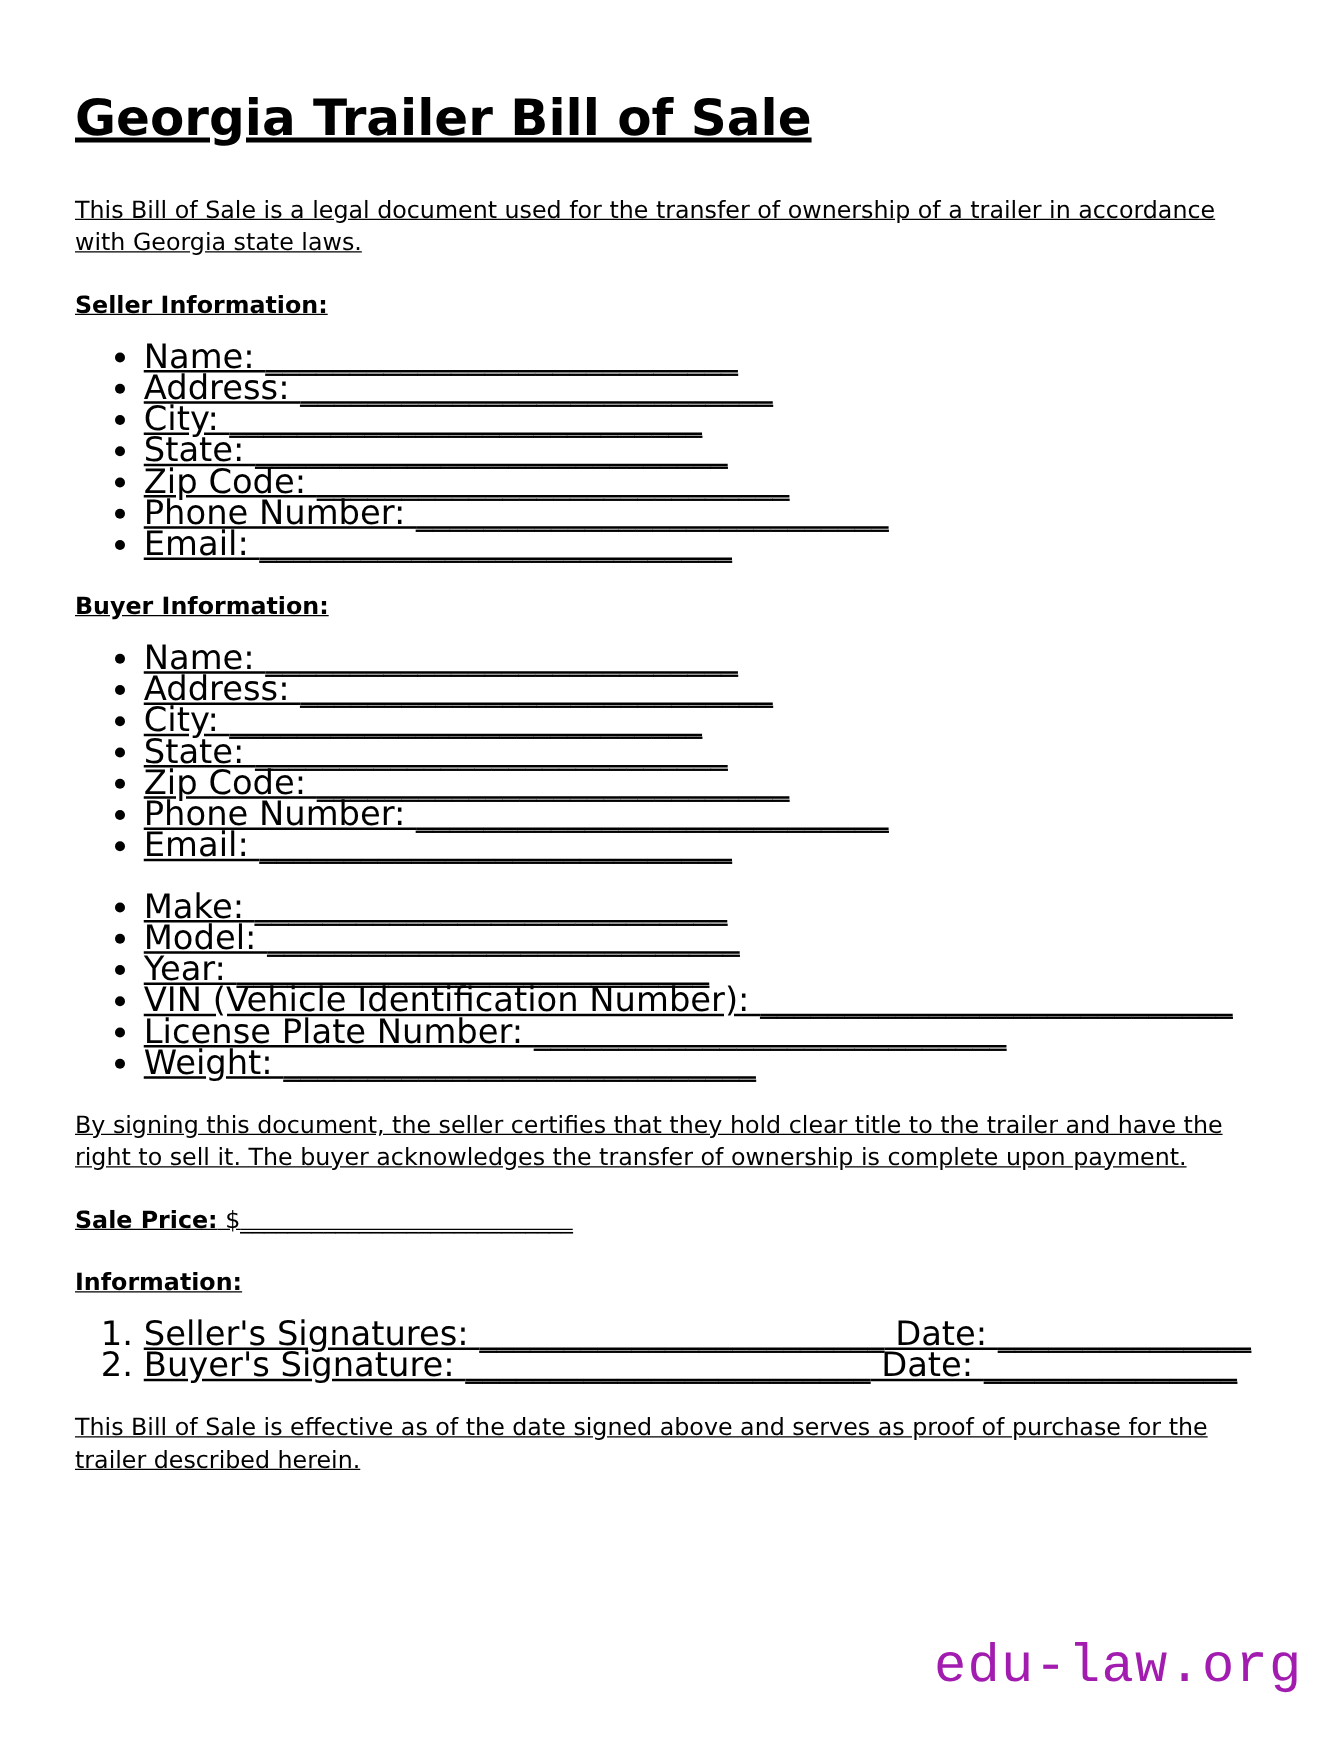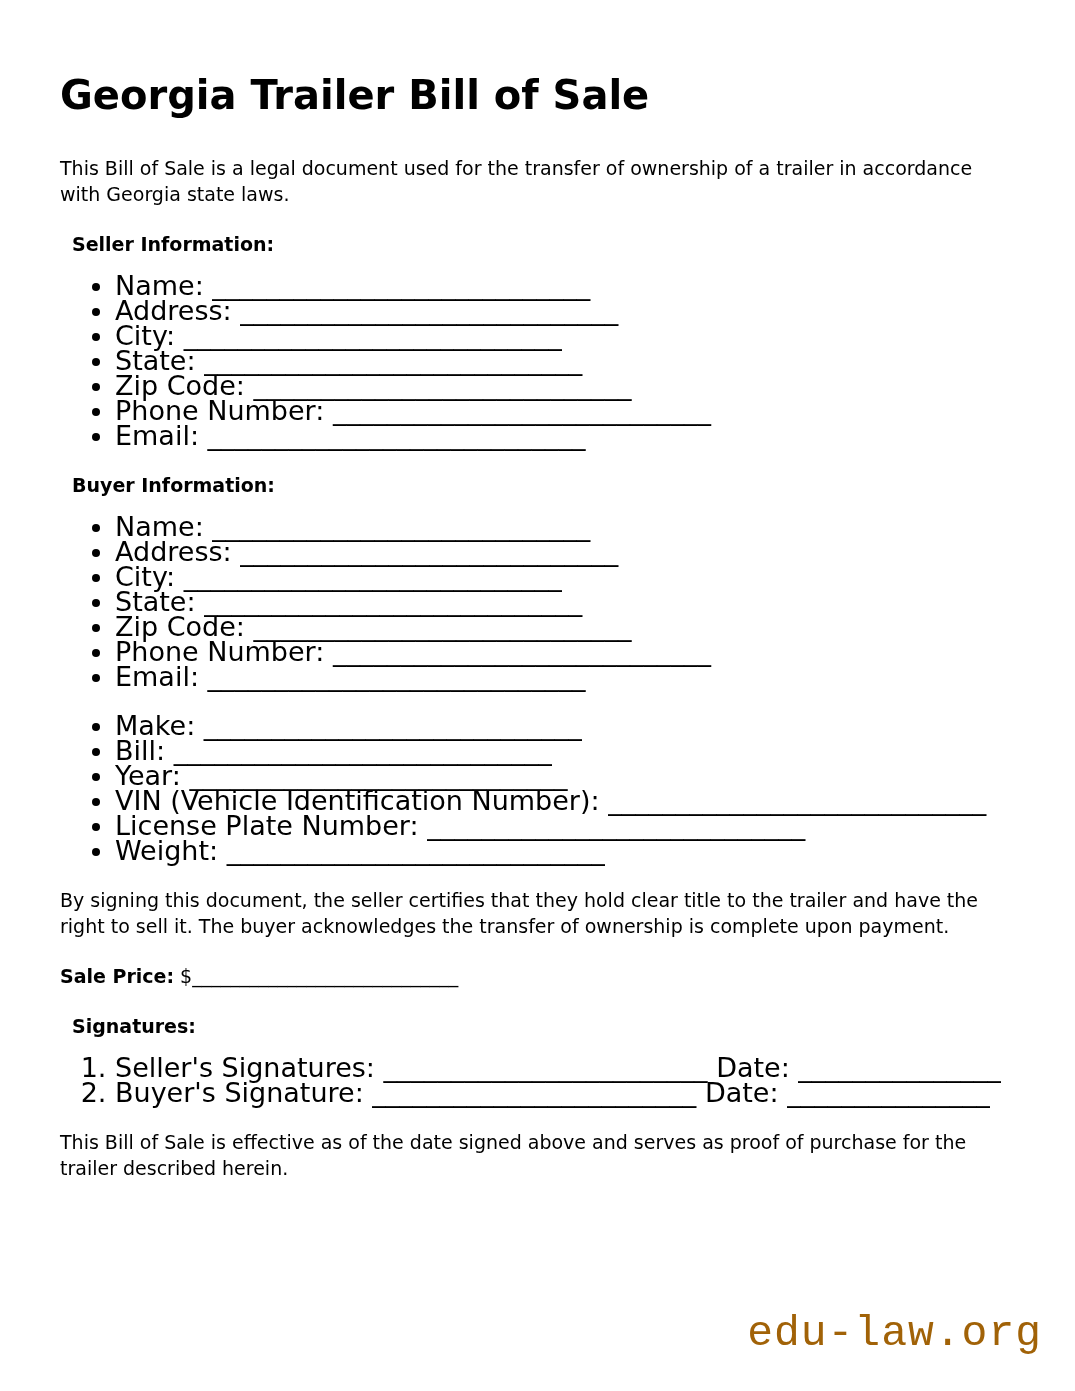--- a/index.html
+++ b/index.html
@@ -11,56 +11,57 @@
     height: 1391px;
     background: #ffffff;
     color: #000000;
     font-family: "DejaVu Sans", sans-serif;
     position: relative;
     overflow: hidden;
   }
   .doc {
     padding: 71px 0 0 60px;
     width: 950px;
+    text-decoration: underline;
   }
   h1.doc-title {
     font-size: 40px;
     line-height: 48px;
     font-weight: bold;
     margin: 0 0 36px 0;
   }
   p {
     font-size: 19px;
     line-height: 26px;
     margin: 24px 0;
   }
   p.section-heading {
     font-weight: bold;
-    margin: 24px 0 16px 12px;
+    margin: 24px 0 16px 0;
   }
   ul.field-list, ol.signature-list {
     margin: 16px 0 24px 0;
     padding-left: 55px;
     font-size: 27px;
   }
   ul.field-list li, ol.signature-list li {
     line-height: 25px;
   }
   .sale-price-line strong {
     font-weight: bold;
   }
   .watermark {
     position: absolute;
     top: 1310px;
     right: 33px;
     font-family: "Liberation Mono", monospace;
     font-size: 43px;
     line-height: 48px;
     letter-spacing: 1px;
-    color: #a16207;
+    color: #a21caf;
   }
 </style>
 </head>
 <body>
 
 <div class="doc">
 
   <h1 class="doc-title">Georgia Trailer Bill of Sale</h1>
 
   <p>This Bill of Sale is a legal document used for the transfer of ownership of a trailer in accordance with Georgia state laws.</p>
@@ -82,32 +83,32 @@
     <li><span>Address: </span><span>____________________________</span></li>
     <li><span>City: </span><span>____________________________</span></li>
     <li><span>State: </span><span>____________________________</span></li>
     <li><span>Zip Code: </span><span>____________________________</span></li>
     <li><span>Phone Number: </span><span>____________________________</span></li>
     <li><span>Email: </span><span>____________________________</span></li>
   </ul>
 
   <ul class="field-list">
     <li><span>Make: </span><span>____________________________</span></li>
-    <li><span>Bill: </span><span>____________________________</span></li>
+    <li><span>Model: </span><span>____________________________</span></li>
     <li><span>Year: </span><span>____________________________</span></li>
     <li><span>VIN (Vehicle Identification Number): </span><span>____________________________</span></li>
     <li><span>License Plate Number: </span><span>____________________________</span></li>
     <li><span>Weight: </span><span>____________________________</span></li>
   </ul>
 
   <p>By signing this document, the seller certifies that they hold clear title to the trailer and have the right to sell it. The buyer acknowledges the transfer of ownership is complete upon payment.</p>
 
   <p class="sale-price-line"><strong>Sale Price:</strong><span> $</span><span>____________________________</span></p>
 
-  <p class="section-heading">Signatures:</p>
+  <p class="section-heading">Information:</p>
   <ol class="signature-list">
     <li><span>Seller's Signatures: </span><span>________________________</span><span> Date: </span><span>_______________</span></li>
     <li><span>Buyer's Signature: </span><span>________________________</span><span> Date: </span><span>_______________</span></li>
   </ol>
 
   <p>This Bill of Sale is effective as of the date signed above and serves as proof of purchase for the trailer described herein.</p>
 
 </div>
 
 <div class="watermark">edu-law.org</div>

